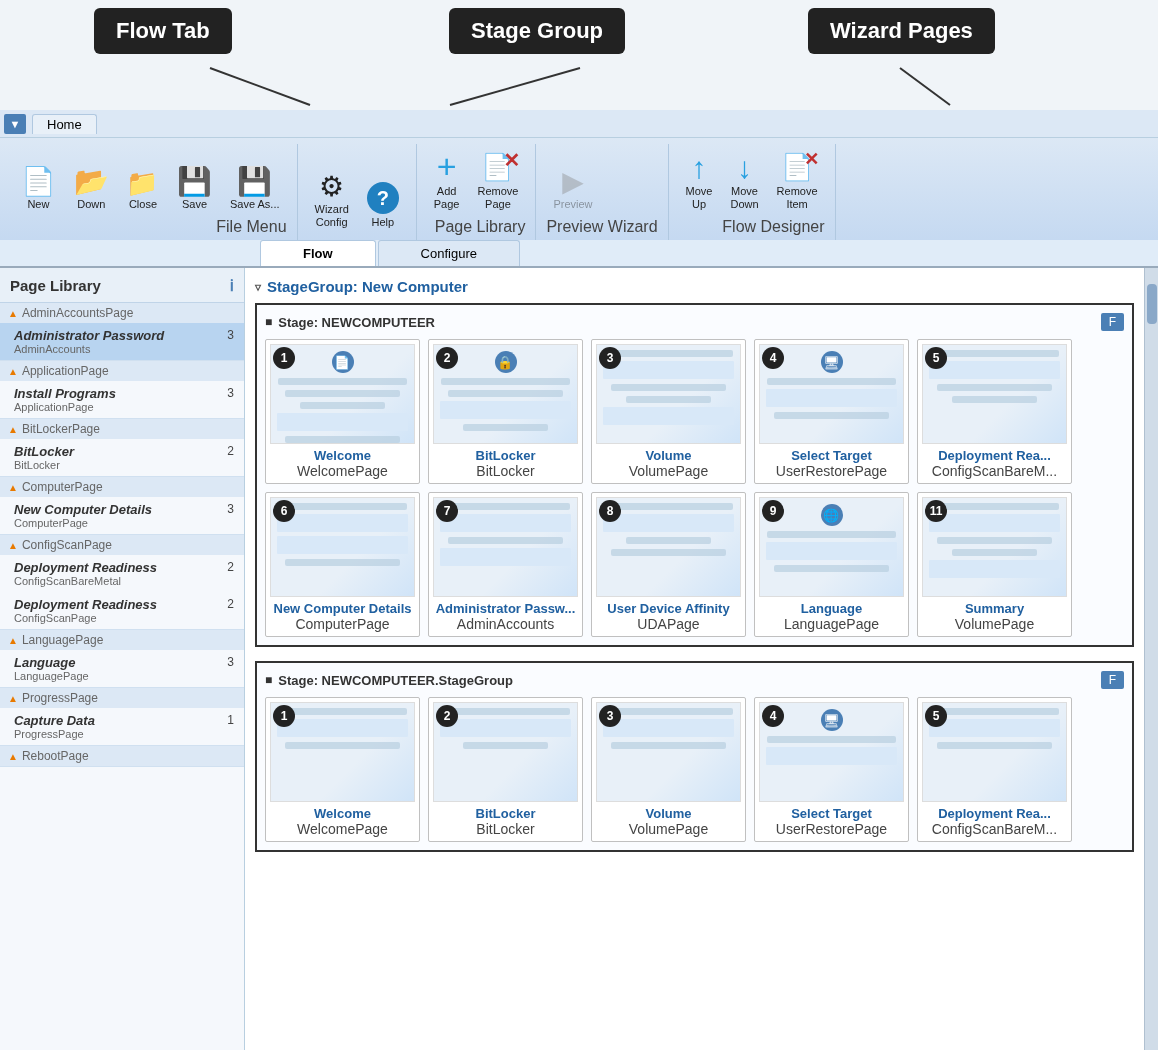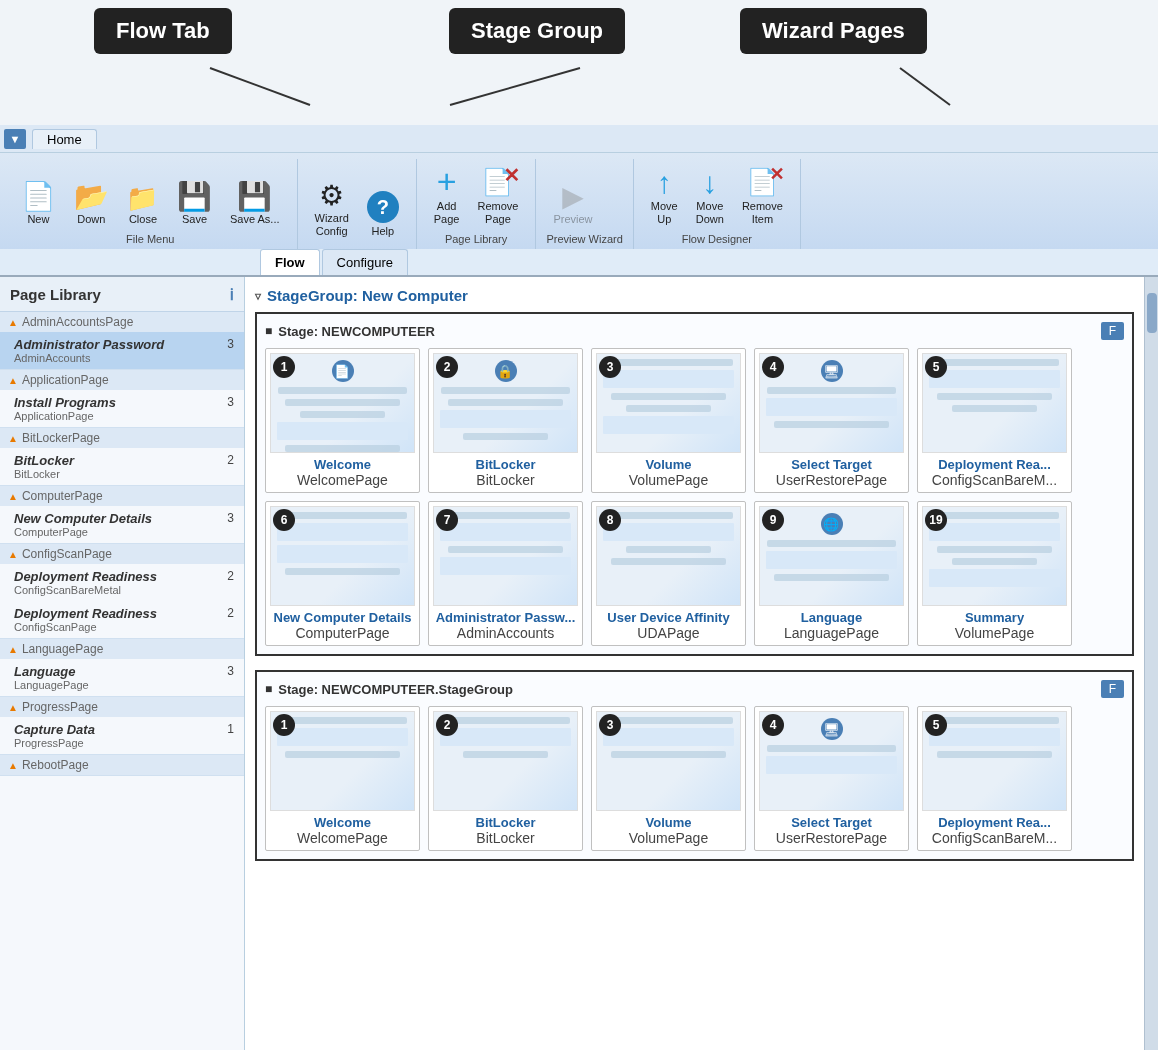--- a/index.html
+++ b/index.html
@@ -1,21 +1,21 @@
 <!DOCTYPE html>
 <html><head>
   <meta charset="utf-8">
   <style>
     * { box-sizing: border-box; margin: 0; padding: 0; }
     body { font-family: 'Segoe UI', Arial, sans-serif; background: #f0f4f8; width: 1158px; min-height: 1050px; position: relative; overflow-x: hidden; }
 
     
     .annotation-area {
       position: relative;
-      height: 125px;
+      height: 110px;
       background: #f0f4f8;
       display: flex;
       align-items: flex-end;
       padding-bottom: 0;
     }
     .annotation-box {
       position: absolute;
       background: #222;
       color: #fff;
       font-size: 22px;
@@ -83,22 +83,22 @@
       margin-right: 4px;
     }
     .ribbon-group-buttons {
       display: flex;
       flex-direction: row;
       align-items: flex-end;
       gap: 4px;
       flex: 1;
     }
     .ribbon-group-label {
-      text-align: center;
-      font-size: 11px;
+      text-align: right;
+      font-size: 16px;
       color: #444;
       padding: 2px 0 4px 0;
     }
     .ribbon-btn {
       display: flex;
       flex-direction: column;
       align-items: center;
       justify-content: flex-end;
       cursor: pointer;
       padding: 4px 6px;
@@ -121,21 +121,21 @@
     }
 
     
     .tabs-row {
       background: #e0ecf8;
       border-bottom: 1px solid #9ab;
       display: flex;
       padding: 0 260px 0 260px;
     }
     .tab-item {
-      padding: 5px 14px;
+      padding: 5px 42px;
       font-size: 13px;
       cursor: pointer;
       border: 1px solid #b0c8e0;
       border-bottom: none;
       background: #dce8f5;
       margin-right: 2px;
       border-radius: 3px 3px 0 0;
     }
     .tab-item.active {
       background: #fff;
@@ -366,21 +366,21 @@
 <div class="annotation-area">
 
   <div class="annotation-box" style="left: 94px; top: 8px;">
     <span>Flow Tab</span>
   </div>
 
   <div class="annotation-box" style="left: 449px; top: 8px;">
     <span>Stage Group</span>
   </div>
 
-  <div class="annotation-box" style="left: 740px; top: 8px;">
+  <div class="annotation-box" style="left: 808px; top: 8px;">
     <span>Wizard Pages</span>
   </div>
 
   <svg style="position:absolute;top:0;left:0;width:100%;height:110px;pointer-events:none;">
 
     <line x1="210" y1="68" x2="310" y2="105" stroke="#333" stroke-width="2"></line>
 
     <line x1="580" y1="68" x2="450" y2="105" stroke="#333" stroke-width="2"></line>
 
     <line x1="900" y1="68" x2="950" y2="105" stroke="#333" stroke-width="2"></line>
@@ -750,21 +750,21 @@
             <div class="thumb-block"></div>
             <div class="thumb-line med"></div>
           </div>
           <div class="wizard-page-name">Language</div>
           <div class="wizard-page-sub">LanguagePage</div>
         </div>
 
 
         <div class="wizard-page-card">
           <div class="wizard-page-thumbnail">
-            <div class="page-num-badge">19</div>
+            <div class="page-num-badge">11</div>
             <div class="thumb-line full"></div>
             <div class="thumb-block"></div>
             <div class="thumb-line med"></div>
             <div class="thumb-line short"></div>
             <div class="thumb-block"></div>
           </div>
           <div class="wizard-page-name">Summary</div>
           <div class="wizard-page-sub">VolumePage</div>
         </div>
 

